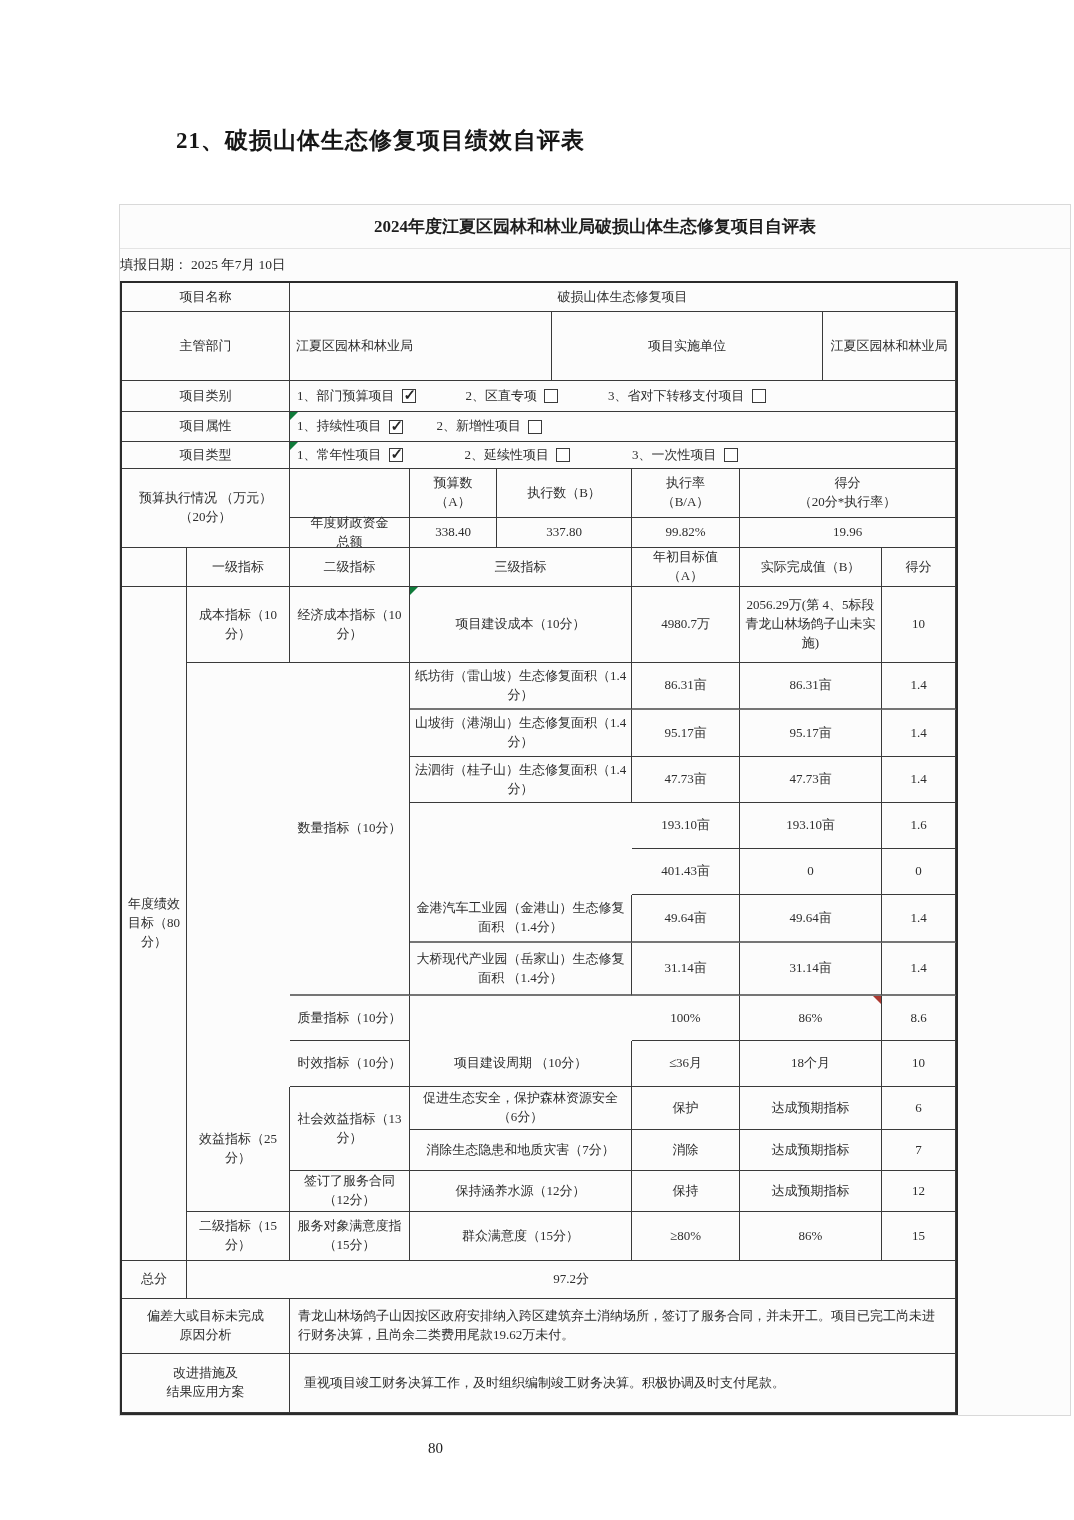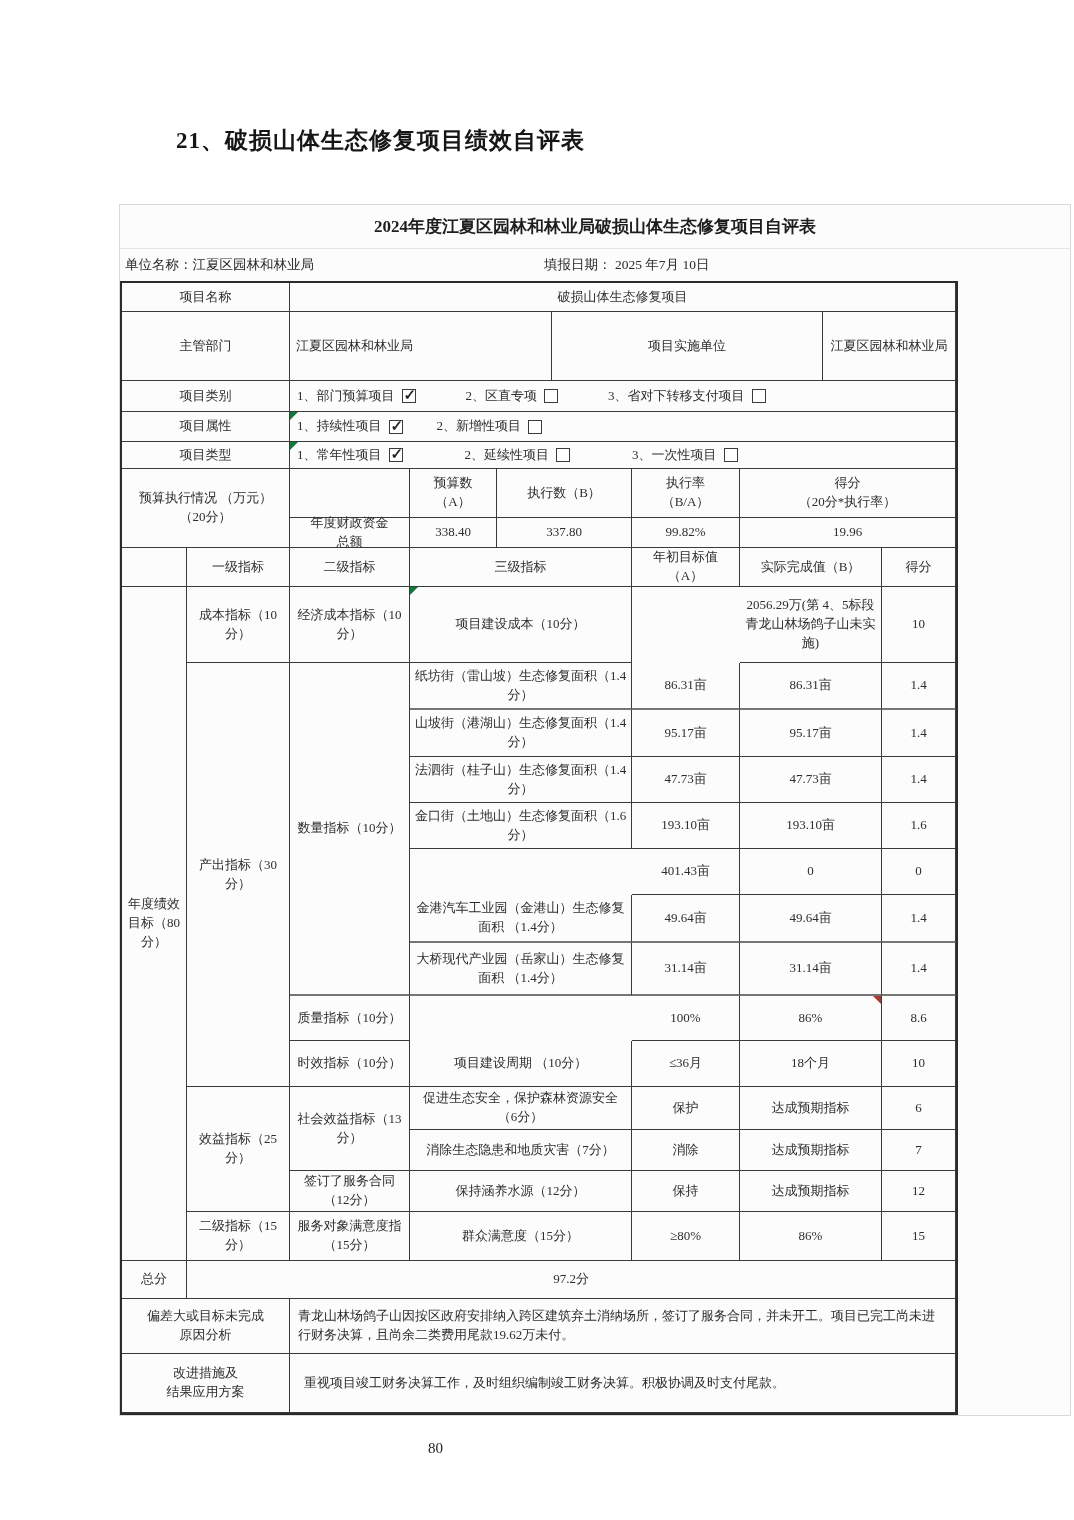--- a/index.html
+++ b/index.html
@@ -50,21 +50,20 @@
 
 <div class="doc-title">21、破损山体生态修复项目绩效自评表</div>
 
 <div class="sheet">
 
   <div class="sheet-title-row">
     <span class="sheet-title">2024年度江夏区园林和林业局破损山体生态修复项目自评表</span>
   </div>
 
   <div class="meta-row">
-    <span class="meta-unit">单位名称：江夏区园林和林业局</span>
     <span class="meta-date">填报日期：  2025 年7月 10日</span>
   </div>
 
   <div class="grid">
 
     <div class="c" style="grid-area:1/1/2/3">项目名称</div>
     <div class="c" style="grid-area:2/1/3/3">主管部门</div>
 
     <div class="c" style="grid-area:1/3/2/11">破损山体生态修复项目</div>
     <div class="c left pl6" style="grid-area:2/3/3/6">江夏区园林和林业局</div>
@@ -141,42 +140,41 @@
     <div class="c pre" style="grid-area:8/7/9/8">年初目标值
 （A）</div>
     <div class="c" style="grid-area:8/8/9/10">实际完成值（B）</div>
     <div class="c" style="grid-area:8/10/9/11">得分</div>
 
     <div class="c" style="grid-area:9/1/23/2">年度绩效目标（80分）</div>
 
     <div class="c" style="grid-area:9/2/10/3">成本指标（10分）</div>
     <div class="c" style="grid-area:9/3/10/4">经济成本指标（10分）</div>
     <div class="c" style="grid-area:9/4/10/7"><span class="tg"></span>项目建设成本（10分）</div>
+    <div class="c" style="grid-area:9/7/10/8">4980.7万</div>
     <div class="c" style="grid-area:9/8/10/10">2056.29万(第 4、5标段青龙山林场鸽子山未实施)</div>
     <div class="c" style="grid-area:9/10/10/11">10</div>
 
-    <div class="c" style="grid-area:10/2/19/3">产出指标（30分）</div>
     <div class="c thick" style="grid-area:10/3/17/4">数量指标（10分）</div>
 
     <div class="c thick" style="grid-area:10/4/11/7">纸坊街（雷山坡）生态修复面积（1.4分）</div>
     <div class="c thick" style="grid-area:10/7/11/8">86.31亩</div>
     <div class="c thick" style="grid-area:10/8/11/10">86.31亩</div>
     <div class="c thick" style="grid-area:10/10/11/11">1.4</div>
 
     <div class="c" style="grid-area:11/4/12/7">山坡街（港湖山）生态修复面积（1.4分）</div>
     <div class="c" style="grid-area:11/7/12/8">95.17亩</div>
     <div class="c" style="grid-area:11/8/12/10">95.17亩</div>
     <div class="c" style="grid-area:11/10/12/11">1.4</div>
 
     <div class="c" style="grid-area:12/4/13/7">法泗街（桂子山）生态修复面积（1.4分）</div>
     <div class="c" style="grid-area:12/7/13/8">47.73亩</div>
     <div class="c" style="grid-area:12/8/13/10">47.73亩</div>
     <div class="c" style="grid-area:12/10/13/11">1.4</div>
 
-    <div class="c" style="grid-area:13/4/14/7">金口街（土地山）生态修复面积（1.6分）</div>
     <div class="c" style="grid-area:13/7/14/8">193.10亩</div>
     <div class="c" style="grid-area:13/8/14/10">193.10亩</div>
     <div class="c" style="grid-area:13/10/14/11">1.6</div>
 
     <div class="c" style="grid-area:14/7/15/8">401.43亩</div>
     <div class="c" style="grid-area:14/8/15/10">0</div>
     <div class="c" style="grid-area:14/10/15/11">0</div>
 
     <div class="c thick" style="grid-area:15/4/16/7">金港汽车工业园（金港山）生态修复面积 （1.4分）</div>
     <div class="c thick" style="grid-area:15/7/16/8">49.64亩</div>

